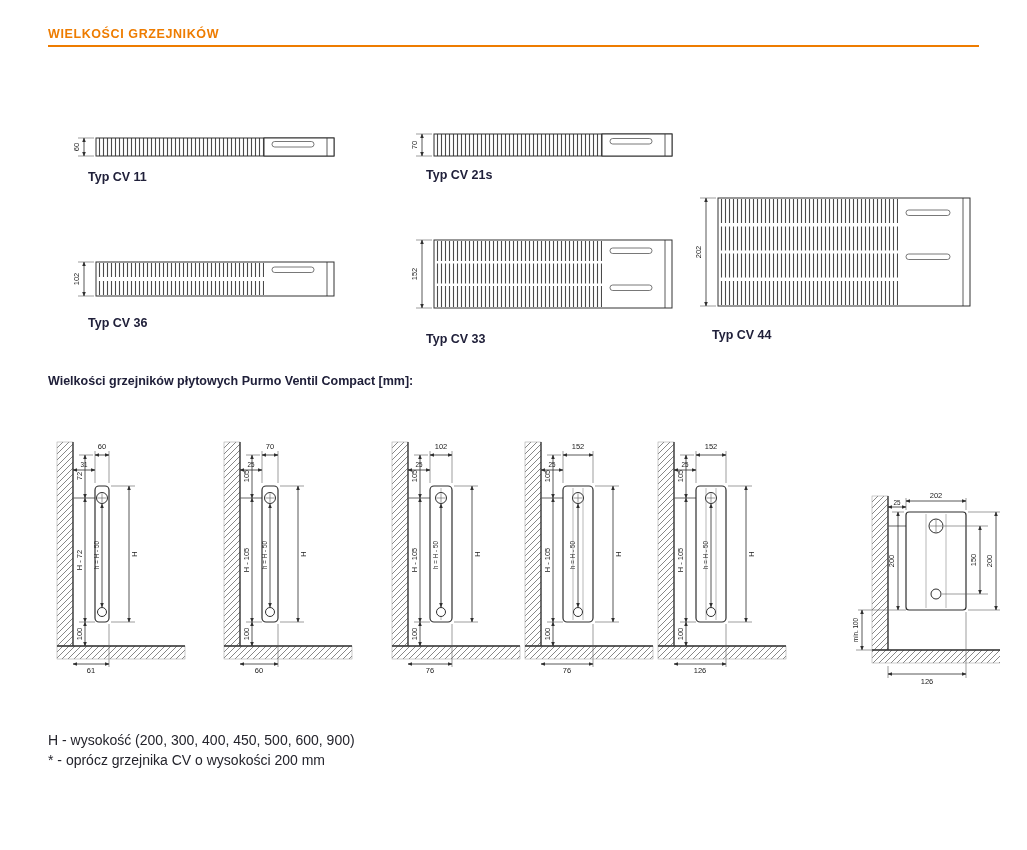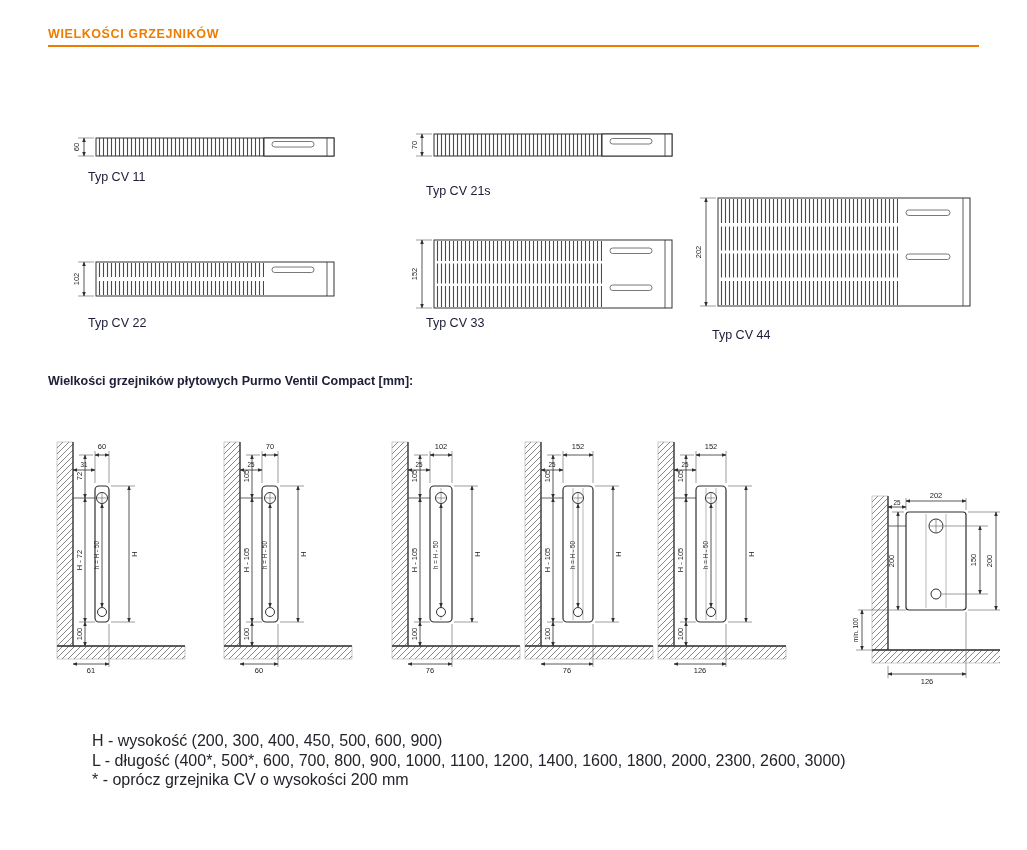--- a/index.html
+++ b/index.html
@@ -2,23 +2,23 @@
 <html><head>
 <meta charset="utf-8">
 <style>
   * { margin:0; padding:0; box-sizing:border-box; }
   html,body { background:#ffffff; }
   body { font-family:"Liberation Sans", sans-serif; }
   .page { position:relative; width:1000px; height:850px; background:#fff; overflow:hidden; }
   .abs { position:absolute; overflow:visible; }
   .title { position:absolute; left:48px; top:27px; color:#ee7c00; font-size:12.5px; font-weight:bold; letter-spacing:.6px; }
   .rule { position:absolute; left:48px; top:45px; width:931px; height:2px; background:#ee7c00; }
-  .xsec-label { position:absolute; font-size:12.5px; font-weight:normal; color:#20203a; }
+  .xsec-label { position:absolute; font-size:12.5px; font-weight:bold; color:#20203a; }
   .sec-head { position:absolute; left:48px; top:374px; font-size:12.5px; font-weight:bold; color:#20203a; }
-  .legend { position:absolute; left:48px; top:731px; font-size:16px; color:#24242c; line-height:19.5px;margin-left:44px; }
+  .legend { position:absolute; left:48px; top:731px; font-size:14px; color:#24242c; line-height:19.5px; }
   svg text { font-family:"Liberation Sans", sans-serif; fill:#1a1a1a; }
   .dt  { font-size:7.5px; }
   .dts { font-size:6.3px; }
   .dim { stroke:#2f2f2f; stroke-width:0.8; fill:none; }
   .ext { stroke:#5a5a5a; stroke-width:0.6; fill:none; }
 </style>
 </head>
 <body>
 
 <div class="page">
@@ -65,59 +65,59 @@
       <line x1="14" y1="14" x2="14" y2="36" class="dim" marker-start="url(#arw)" marker-end="url(#arw)"></line>
     </g>
     <text x="9" y="25" transform="rotate(-90 9 25)" text-anchor="middle" class="dt">70</text>
     <g>
       <rect x="26" y="14" width="238" height="22" fill="url(#p-fins)" stroke="#333" stroke-width="1"></rect>
       <rect x="194" y="14" width="70" height="22" fill="#fff" stroke="#333" stroke-width="1"></rect>
       <rect x="202" y="18.5" width="42" height="5.5" rx="2.7" fill="#fff" stroke="#555" stroke-width="0.8"></rect>
       <line x1="257" y1="14" x2="257" y2="36" stroke="#333" stroke-width="0.8"></line>
     </g>
   </svg>
-  <div class="xsec-label" style="left:426px;top:184px">Typ CV 21s</div>
+  <div class="xsec-label" style="left:426px;top:168px">Typ CV 21s</div>
 
   <svg class="abs" style="left:70px;top:250px" width="280" height="58" viewBox="0 0 280 58">
     <g>
       <line x1="8" y1="12" x2="24" y2="12" class="ext"></line>
       <line x1="8" y1="46" x2="24" y2="46" class="ext"></line>
       <line x1="14" y1="12" x2="14" y2="46" class="dim" marker-start="url(#arw)" marker-end="url(#arw)"></line>
     </g>
     <text x="9" y="29" transform="rotate(-90 9 29)" text-anchor="middle" class="dt">102</text>
     <g>
       <rect x="26" y="12" width="238" height="34" fill="#fff" stroke="#333" stroke-width="1"></rect>
       <rect x="27" y="13" width="236" height="14" fill="url(#p-fins)"></rect>
       <rect x="27" y="31" width="236" height="14" fill="url(#p-fins)"></rect>
       <rect x="194" y="13" width="69" height="32" fill="#fff"></rect>
       <rect x="202" y="17" width="42" height="5.5" rx="2.7" fill="#fff" stroke="#555" stroke-width="0.8"></rect>
       <line x1="257" y1="12" x2="257" y2="46" stroke="#333" stroke-width="0.8"></line>
     </g>
   </svg>
-  <div class="xsec-label" style="left:88px;top:316px">Typ CV 22</div>
+  <div class="xsec-label" style="left:88px;top:316px">Typ CV 36</div>
 
   <svg class="abs" style="left:408px;top:230px" width="280" height="82" viewBox="0 0 280 82">
     <g>
       <line x1="8" y1="10" x2="24" y2="10" class="ext"></line>
       <line x1="8" y1="78" x2="24" y2="78" class="ext"></line>
       <line x1="14" y1="10" x2="14" y2="78" class="dim" marker-start="url(#arw)" marker-end="url(#arw)"></line>
     </g>
     <text x="9" y="44" transform="rotate(-90 9 44)" text-anchor="middle" class="dt">152</text>
     <g>
       <rect x="26" y="10" width="238" height="68" fill="#fff" stroke="#333" stroke-width="1"></rect>
       <rect x="27" y="11" width="236" height="20" fill="url(#p-fins)"></rect>
       <rect x="27" y="33.5" width="236" height="20" fill="url(#p-fins)"></rect>
       <rect x="27" y="56" width="236" height="21" fill="url(#p-fins)"></rect>
       <rect x="194" y="11" width="69" height="66" fill="#fff"></rect>
       <rect x="202" y="18" width="42" height="5.5" rx="2.7" fill="#fff" stroke="#555" stroke-width="0.8"></rect>
       <rect x="202" y="55" width="42" height="5.5" rx="2.7" fill="#fff" stroke="#555" stroke-width="0.8"></rect>
       <line x1="257" y1="10" x2="257" y2="78" stroke="#333" stroke-width="0.8"></line>
     </g>
   </svg>
-  <div class="xsec-label" style="left:426px;top:316px">Typ CV 33</div>
+  <div class="xsec-label" style="left:426px;top:332px">Typ CV 33</div>
 
   <svg class="abs" style="left:692px;top:190px" width="300" height="124" viewBox="0 0 300 124">
     <g>
       <line x1="8" y1="8" x2="24" y2="8" class="ext"></line>
       <line x1="8" y1="116" x2="24" y2="116" class="ext"></line>
       <line x1="14" y1="8" x2="14" y2="116" class="dim" marker-start="url(#arw)" marker-end="url(#arw)"></line>
     </g>
     <text x="9" y="62" transform="rotate(-90 9 62)" text-anchor="middle" class="dt">202</text>
     <g>
       <rect x="26" y="8" width="252" height="108" fill="#fff" stroke="#333" stroke-width="1"></rect>
@@ -391,17 +391,16 @@
     <text x="47" y="16.5" text-anchor="middle" class="dts">25</text>
     <text x="44" y="73" transform="rotate(-90 44 73)" text-anchor="middle" class="dt">200</text>
     <text x="8" y="142" transform="rotate(-90 8 142)" text-anchor="middle" class="dts">min. 100</text>
     <text x="77" y="196" text-anchor="middle" class="dt">126</text>
     <text x="126" y="72" transform="rotate(-90 126 72)" text-anchor="middle" class="dt">150</text>
     <text x="142" y="73" transform="rotate(-90 142 73)" text-anchor="middle" class="dt">200</text>
   </svg>
 
   <div class="legend">
     <div>H - wysokość (200, 300, 400, 450, 500, 600, 900)</div>
-    <div>L - długość (400*, 500*, 600, 700, 800, 900, 1000, 1100, 1200, 1400, 1600, 1800, 2000, 2300, 2600, 3000)</div>
     <div>* - oprócz grzejnika CV o wysokości 200 mm</div>
   </div>
 
 </div>
 
 </body></html>

